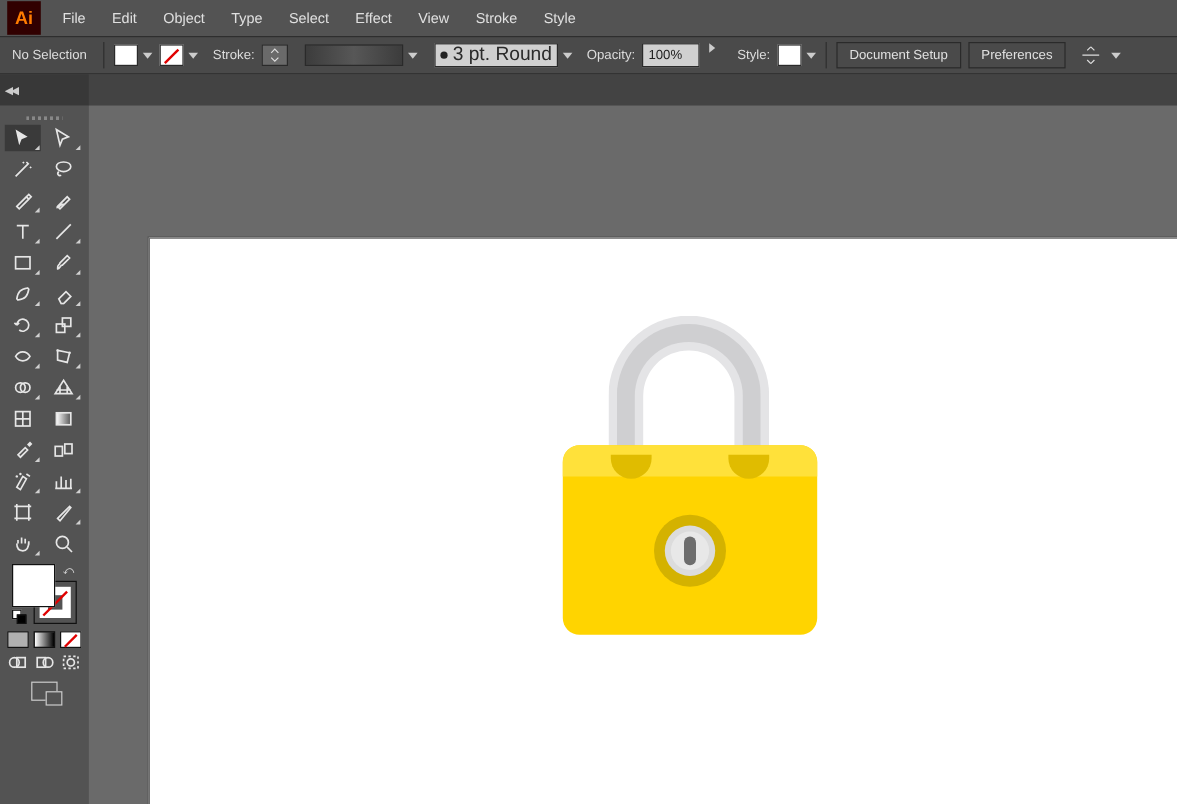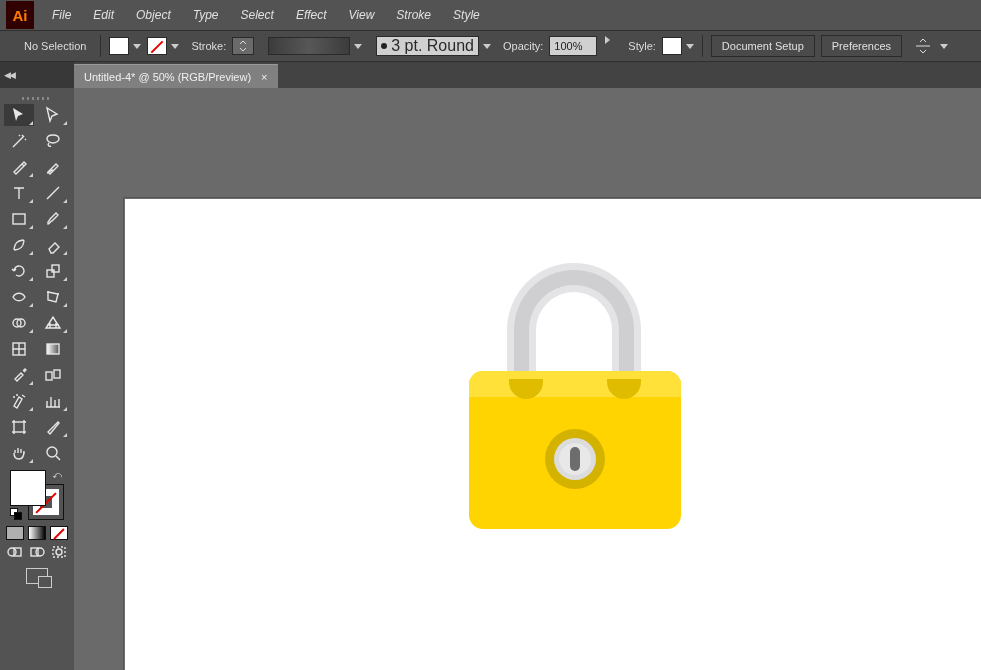--- a/index.html
+++ b/index.html
@@ -2,31 +2,31 @@
 <html><head>
 <meta charset="utf-8">
 <style>
   * { box-sizing: border-box; margin: 0; padding: 0; font-family: "Segoe UI", Arial, sans-serif; }
   body { width: 981px; height: 670px; background: #535353; overflow: hidden; color: #e0e0e0; font-size: 12px; }
 
   
   .menubar { height: 30px; background: #535353; display: flex; align-items: center; padding: 0 6px; gap: 2px; }
   .app-logo { width: 28px; height: 28px; background: #310000; border-radius: 0; display: flex; align-items: center; justify-content: center; margin-right: 6px; }
   .app-logo span { color: #ff7c00; font-weight: bold; font-size: 15px; font-family: Arial; }
-  .menu-item { padding: 4px 10px; cursor: pointer; font-style: italic; }
+  .menu-item { padding: 4px 10px; cursor: pointer; }
   .top-right-icons { margin-left: auto; display: flex; align-items:center; gap: 10px; padding-right:6px;}
   .sq-ico { width:22px; height:22px; background:#6a6a6a; display:flex; align-items:center; justify-content:center; font-size:9px; font-weight:bold; color:#eee;}
   .ws-switch { display:flex; gap:2px; align-items:center;}
   .ws-grid { display:grid; grid-template-columns: 10px 10px; grid-template-rows:8px 8px; gap:1px;}
   .ws-grid div{background:#cfcfcf;}
   .chev-down { width:0;height:0;border-left:4px solid transparent;border-right:4px solid transparent;border-top:5px solid #ccc;}
   .cloud-ico svg { width:24px; height:18px; }
 
   
-  .controlbar { height: 32px; background: #4a4a4a; border-top:1px solid #2e2e2e; border-bottom:1px solid #2e2e2e; display: flex; align-items: center; padding: 0 22px; gap: 6px; }
+  .controlbar { height: 32px; background: #4a4a4a; border-top:1px solid #2e2e2e; border-bottom:1px solid #2e2e2e; display: flex; align-items: center; padding: 0 8px; gap: 6px; }
   .sel-label { font-size: 11px; color: #ddd; padding: 0 6px 0 2px;}
   .divider-v { width:1px; height:22px; background:#2e2e2e; margin:0 2px;}
   .swatch-wrap { display:flex; align-items:center; gap:2px;}
   .swatch { width:20px; height:18px; border:1px solid #2a2a2a; display:flex; align-items:center; justify-content:center; position:relative;}
   .swatch.white { background:#fff;}
   .swatch.none { background:#fff; }
   .swatch.none::after { content:""; position:absolute; left:1px; right:1px; top:50%; height:2px; background:#e00000; transform:rotate(-45deg);}
   .mini-chev { width:0;height:0;border-left:4px solid transparent;border-right:4px solid transparent;border-top:5px solid #ccc; margin-left:2px;}
   .lbl { font-size:11px; color:#ddd; margin-left:6px;}
   .stroke-wt { width:22px; height:18px; border:1px solid #2a2a2a; background:#6a6a6a; display:flex; align-items:center; justify-content:center;}
@@ -169,24 +169,20 @@
       </svg>
   </div>
   <div class="mini-chev"></div>
   <div class="ctrl-spacer"></div>
 </div>
 
 <div class="tabstrip">
   <div class="panel-collapse">
     <span class="arrows">◀◀</span>
   </div>
-  <div class="tab">
-    <span>Untitled-4* @ 50% (RGB/Preview)</span>
-    <span class="close-x">×</span>
-  </div>
 </div>
 
 <div class="workspace">
 
   <div class="tools">
     <div class="tool-grip">
         <div class="dots"></div>
       </div>
     <div class="tool-grid">
       <div class="tool active">

